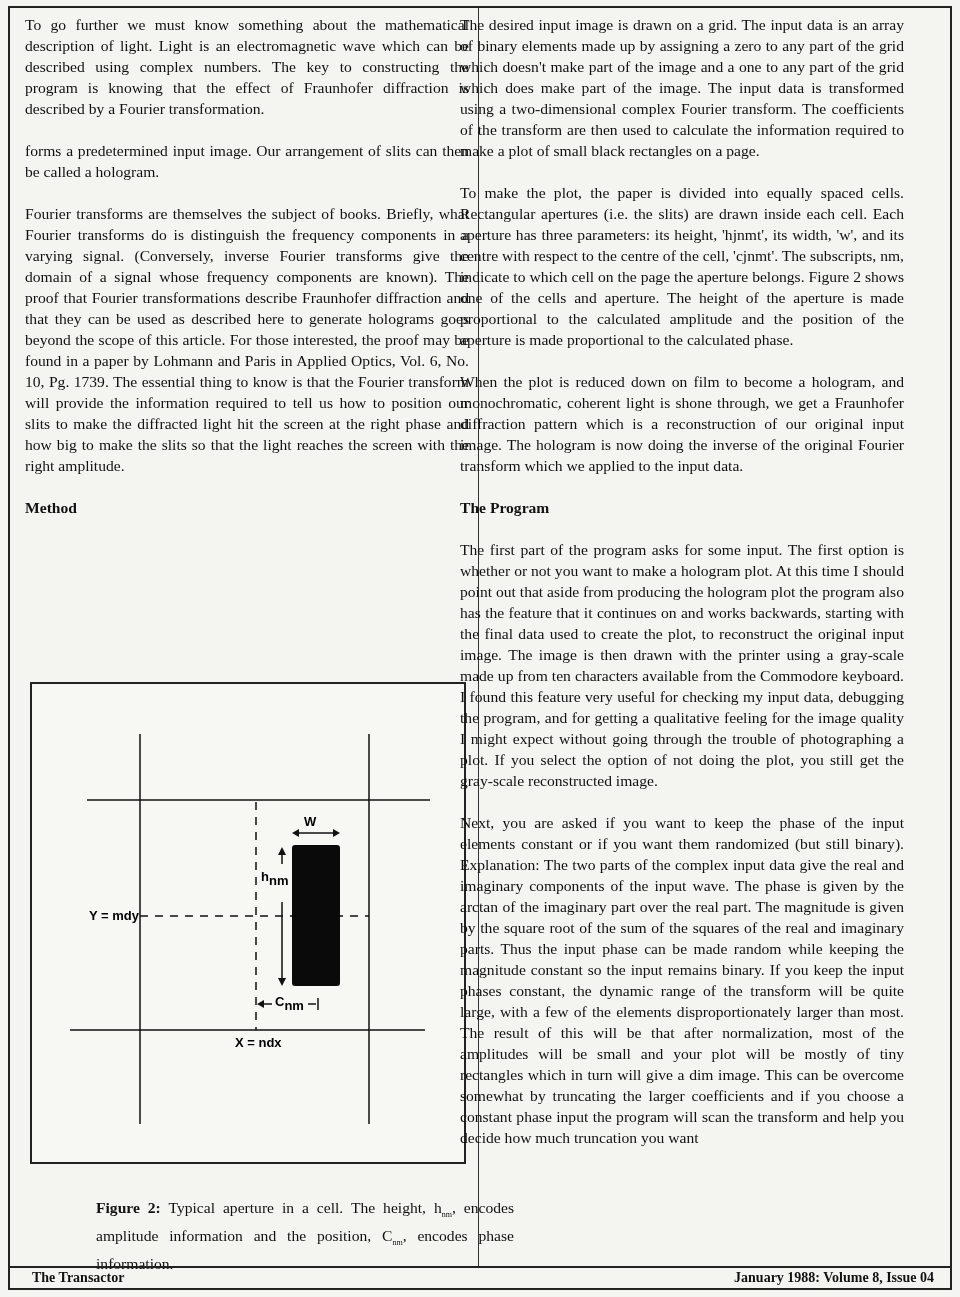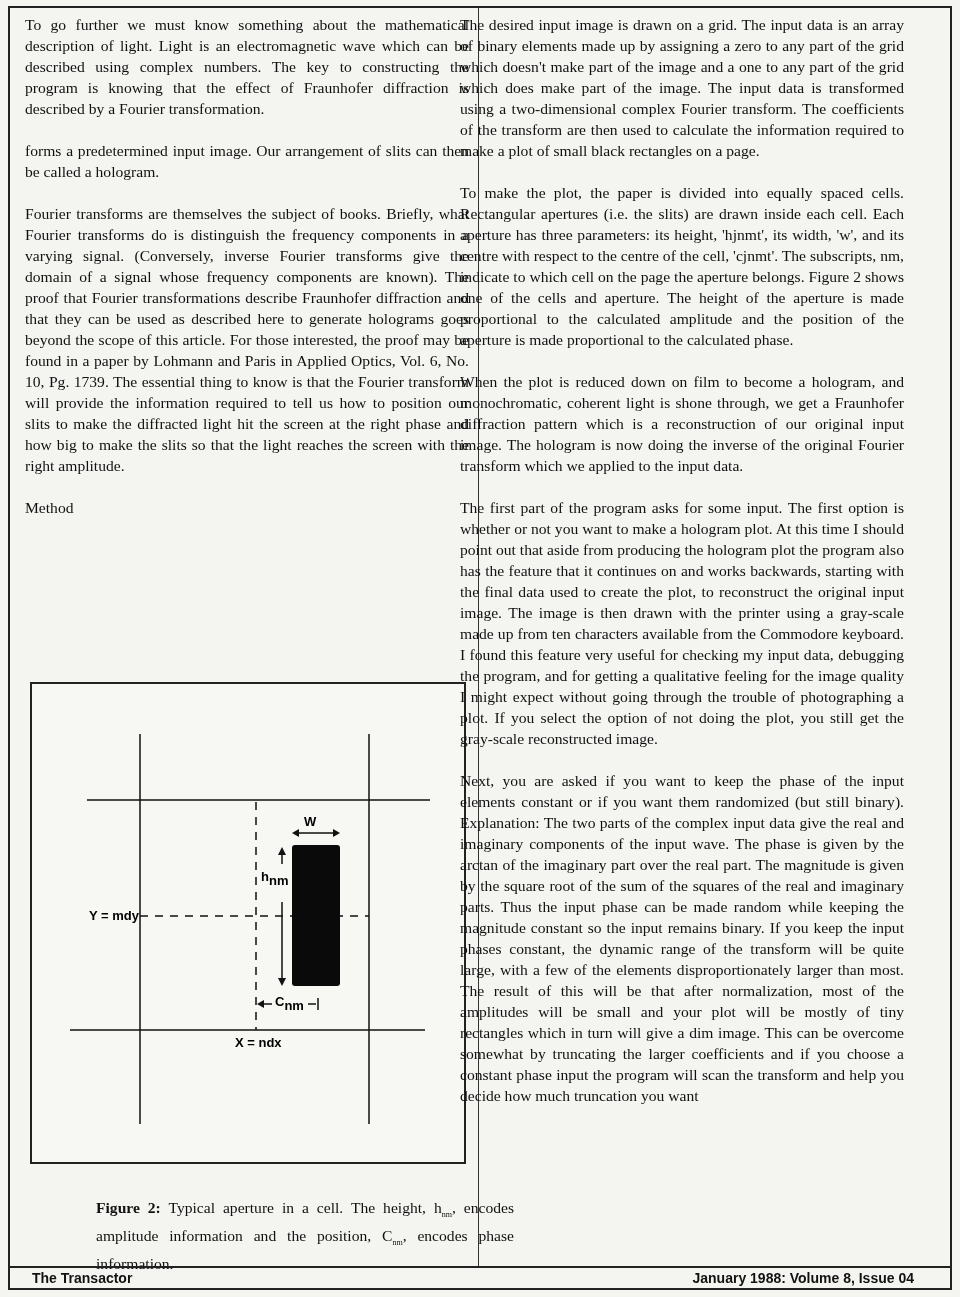--- a/index.html
+++ b/index.html
@@ -5,29 +5,29 @@
   html, body { margin:0; padding:0; }
   body { width:960px; height:1297px; background:#f4f4f1; position:relative; overflow:hidden;
          font-family:"Liberation Serif", serif; color:#111; }
   .frame { position:absolute; left:8px; top:6px; width:944px; height:1284px; border:2px solid #222; box-sizing:border-box; }
   .divider-v { position:absolute; left:478px; top:8px; width:1px; height:1258px; background:#333; }
   .footer-rule { position:absolute; left:8px; top:1266px; width:944px; height:2px; background:#222; }
   .col { position:absolute; top:14px; width:444px; font-size:15.6px; line-height:21px; text-align:justify; }
   .col.left { left:25px; }
   .col.right { left:460px; }
   .col p { margin:0 0 21px 0; }
-  .col h3 { margin:0 0 21px 0; font-size:15.6px; font-weight:normal; }
+  .col h3 { margin:0 0 21px 0; font-size:15.6px; font-weight:bold; }
   .figure { position:absolute; left:30px; top:682px; width:436px; height:482px; border:2px solid #222; box-sizing:border-box; background:#f7f7f4; }
   .figure svg { position:absolute; left:0; top:0; }
   .caption { position:absolute; left:48px; top:1197px; width:418px; font-size:15.6px; line-height:21px; text-align:justify;margin-left:48px; }
   .caption b { font-weight:bold; }
-  .footer { position:absolute; top:1270px; height:19px; font-family:Liberation Sans, sans-serif; font-weight:bold; font-size:14px; }
+  .footer { position:absolute; top:1270px; height:19px; font-family:Liberation Serif, serif; font-weight:bold; font-size:14px; }
   .footer.l { left:32px; }
   .footer.c { left:470px;margin-top:43px; }
-  .footer.r { right:46px;margin-left:32px; }
+  .footer.r { right:26px;margin-left:32px; }
   sub { font-size:8px; }
 </style>
 </head>
 <body>
 
 <div class="frame"></div>
 <div class="divider-v"></div>
 
 <div class="col left">
   <p>To go further we must know something about the mathematical description of light. Light is an electromagnetic wave which can be described using complex numbers. The key to constructing the program is knowing that the effect of Fraunhofer diffraction is described by a Fourier transformation.</p>
@@ -72,20 +72,21 @@
 </div>
 
 <div class="caption">
   <b>Figure 2:</b><span> Typical aperture in a cell. The height, h</span><sub>nm</sub><span>, encodes amplitude information and the position, C</span><sub>nm</sub><span>, encodes phase information.</span>
 </div>
 
 <div class="col right">
   <p>The desired input image is drawn on a grid. The input data is an array of binary elements made up by assigning a zero to any part of the grid which doesn't make part of the image and a one to any part of the grid which does make part of the image. The input data is transformed using a two-dimensional complex Fourier transform. The coefficients of the transform are then used to calculate the information required to make a plot of small black rectangles on a page.</p>
   <p>To make the plot, the paper is divided into equally spaced cells. Rectangular apertures (i.e. the slits) are drawn inside each cell. Each aperture has three parameters: its height, 'hjnmt', its width, 'w', and its centre with respect to the centre of the cell, 'cjnmt'. The subscripts, nm, indicate to which cell on the page the aperture belongs. Figure 2 shows one of the cells and aperture. The height of the aperture is made proportional to the calculated amplitude and the position of the aperture is made proportional to the calculated phase.</p>
   <p>When the plot is reduced down on film to become a hologram, and monochromatic, coherent light is shone through, we get a Fraunhofer diffraction pattern which is a reconstruction of our original input image. The hologram is now doing the inverse of the original Fourier transform which we applied to the input data.</p>
+  <h3>The Program</h3>
   <p>The first part of the program asks for some input. The first option is whether or not you want to make a hologram plot. At this time I should point out that aside from producing the hologram plot the program also has the feature that it continues on and works backwards, starting with the final data used to create the plot, to reconstruct the original input image. The image is then drawn with the printer using a gray-scale made up from ten characters available from the Commodore keyboard. I found this feature very useful for checking my input data, debugging the program, and for getting a qualitative feeling for the image quality I might expect without going through the trouble of photographing a plot. If you select the option of not doing the plot, you still get the gray-scale reconstructed image.</p>
   <p>Next, you are asked if you want to keep the phase of the input elements constant or if you want them randomized (but still binary). Explanation: The two parts of the complex input data give the real and imaginary components of the input wave. The phase is given by the arctan of the imaginary part over the real part. The magnitude is given by the square root of the sum of the squares of the real and imaginary parts. Thus the input phase can be made random while keeping the magnitude constant so the input remains binary. If you keep the input phases constant, the dynamic range of the transform will be quite large, with a few of the elements disproportionately larger than most. The result of this will be that after normalization, most of the amplitudes will be small and your plot will be mostly of tiny rectangles which in turn will give a dim image. This can be overcome somewhat by truncating the larger coefficients and if you choose a constant phase input the program will scan the transform and help you decide how much truncation you want</p>
 </div>
 
 <div class="footer-rule"></div>
 <div class="footer l">The Transactor</div>
 <div class="footer c">30</div>
 <div class="footer r">January 1988: Volume 8, Issue 04</div>
 
 </body></html>

